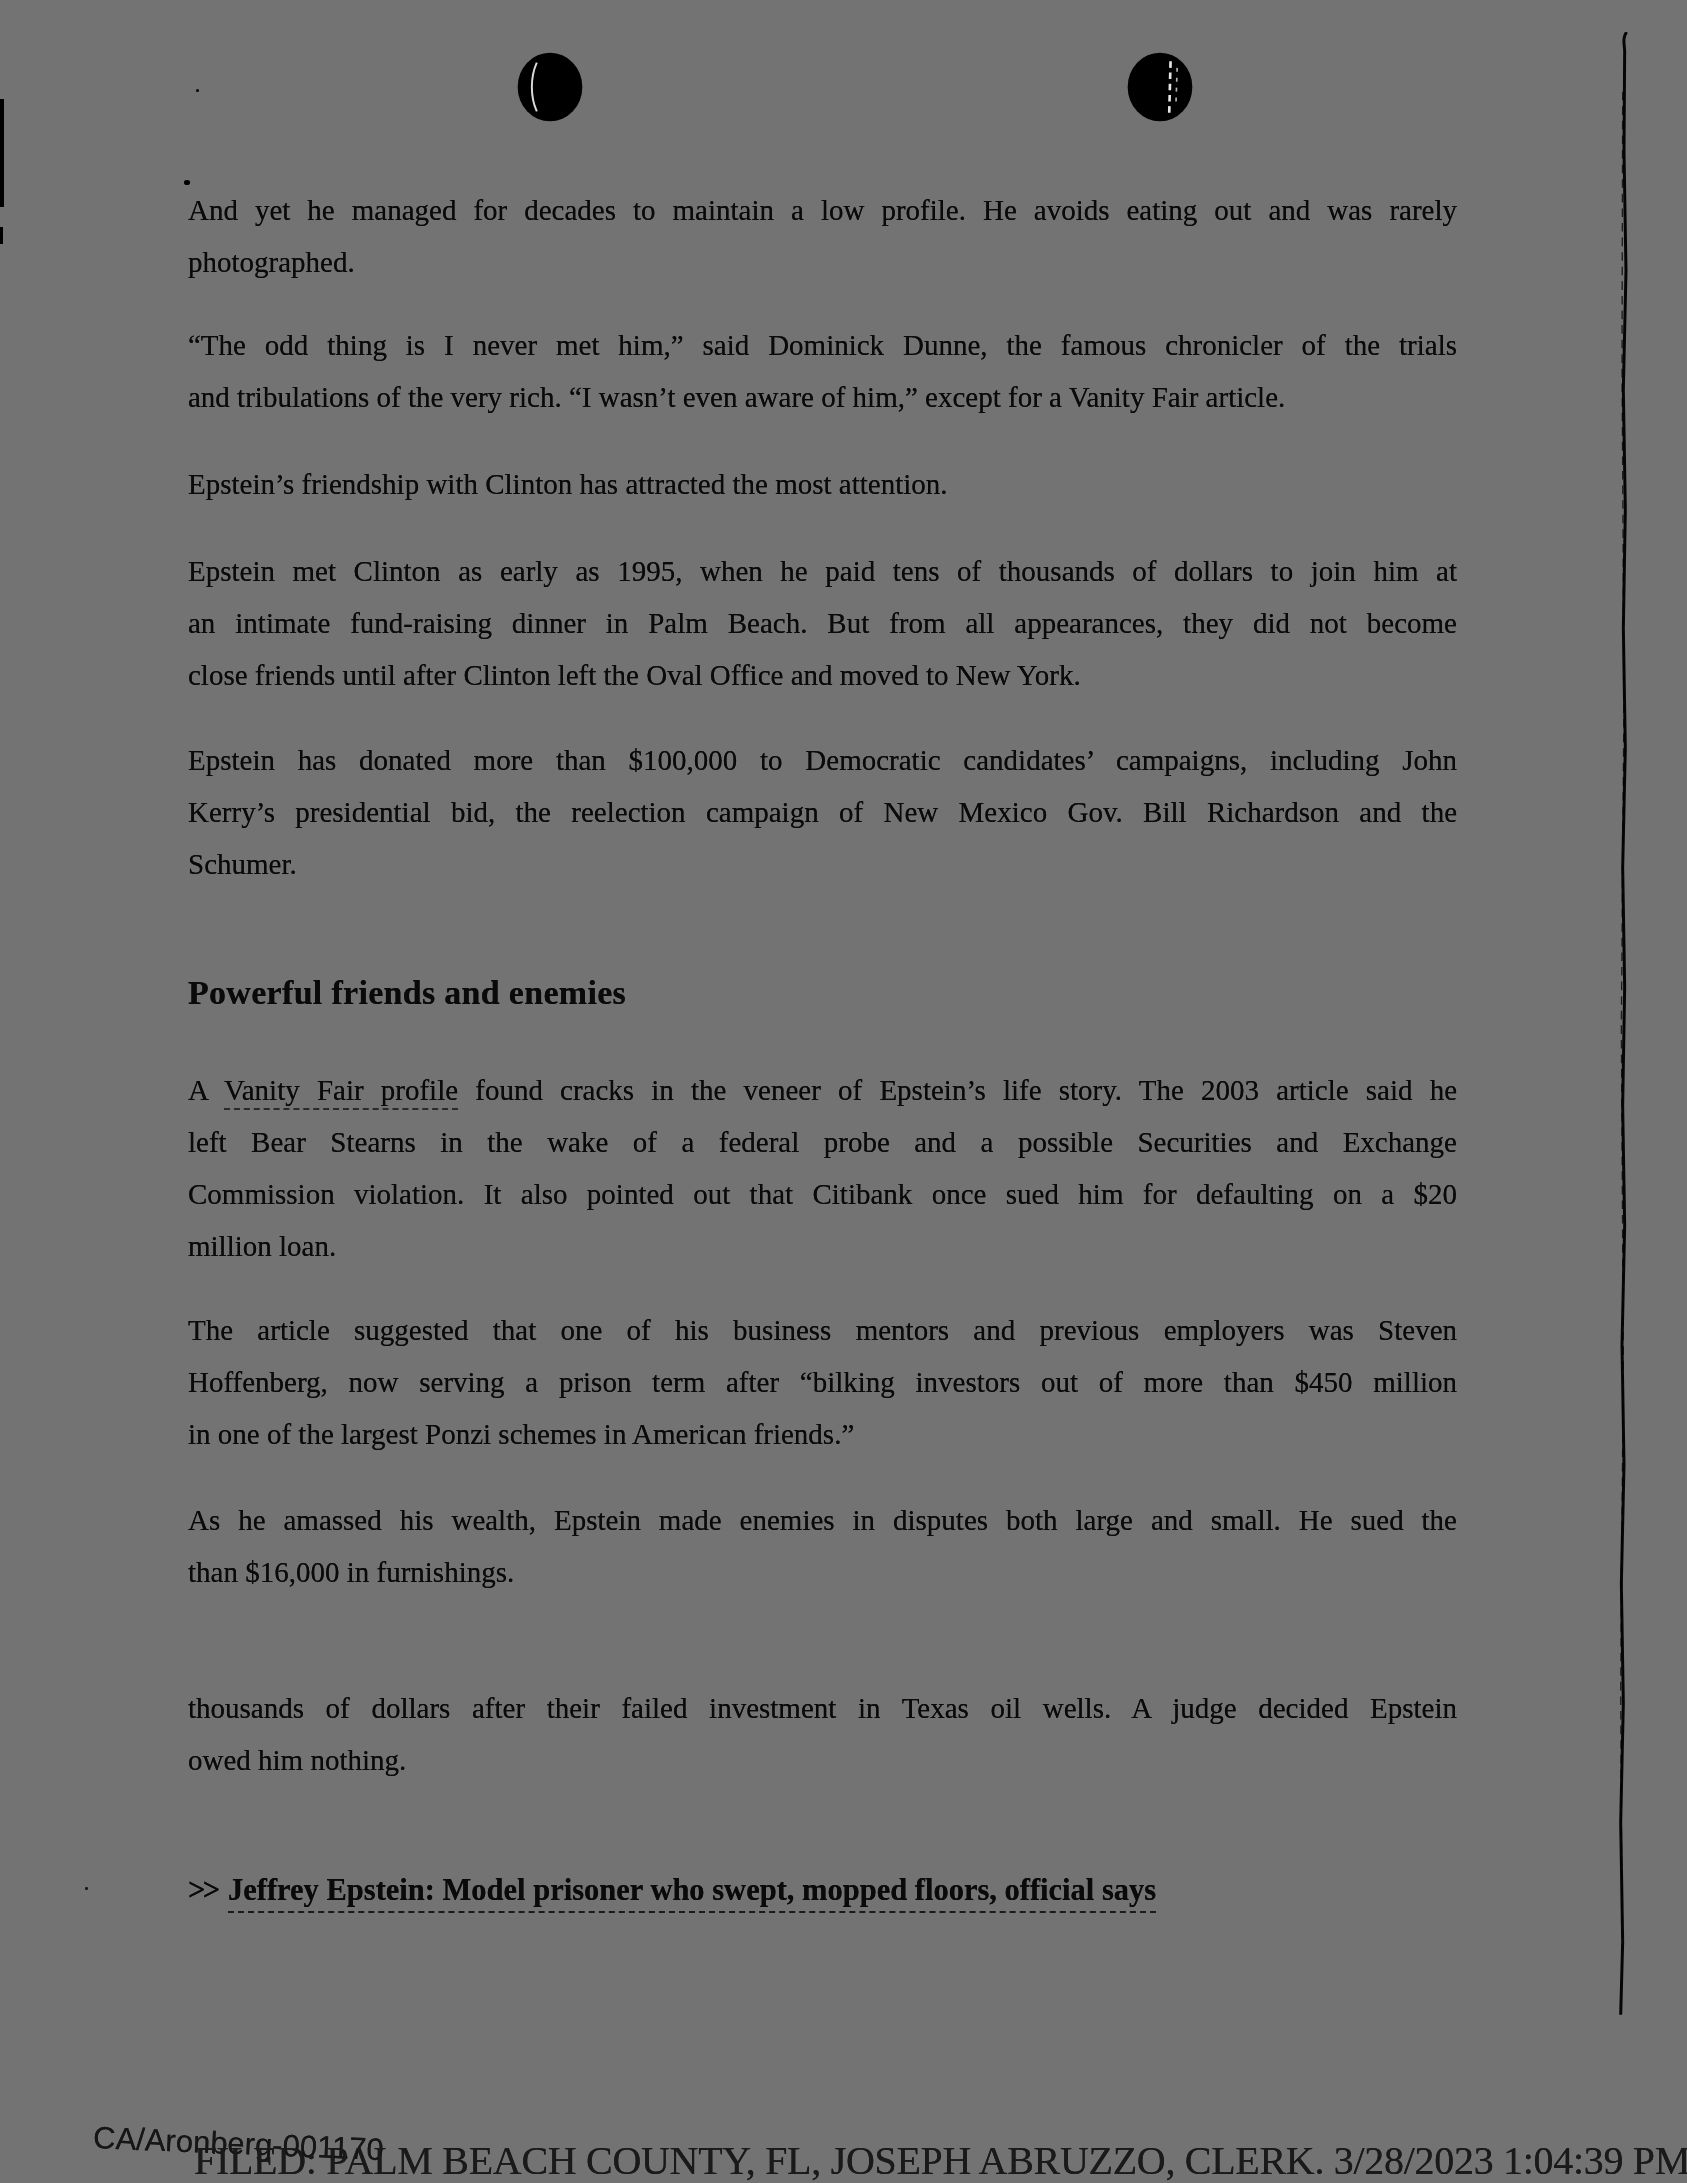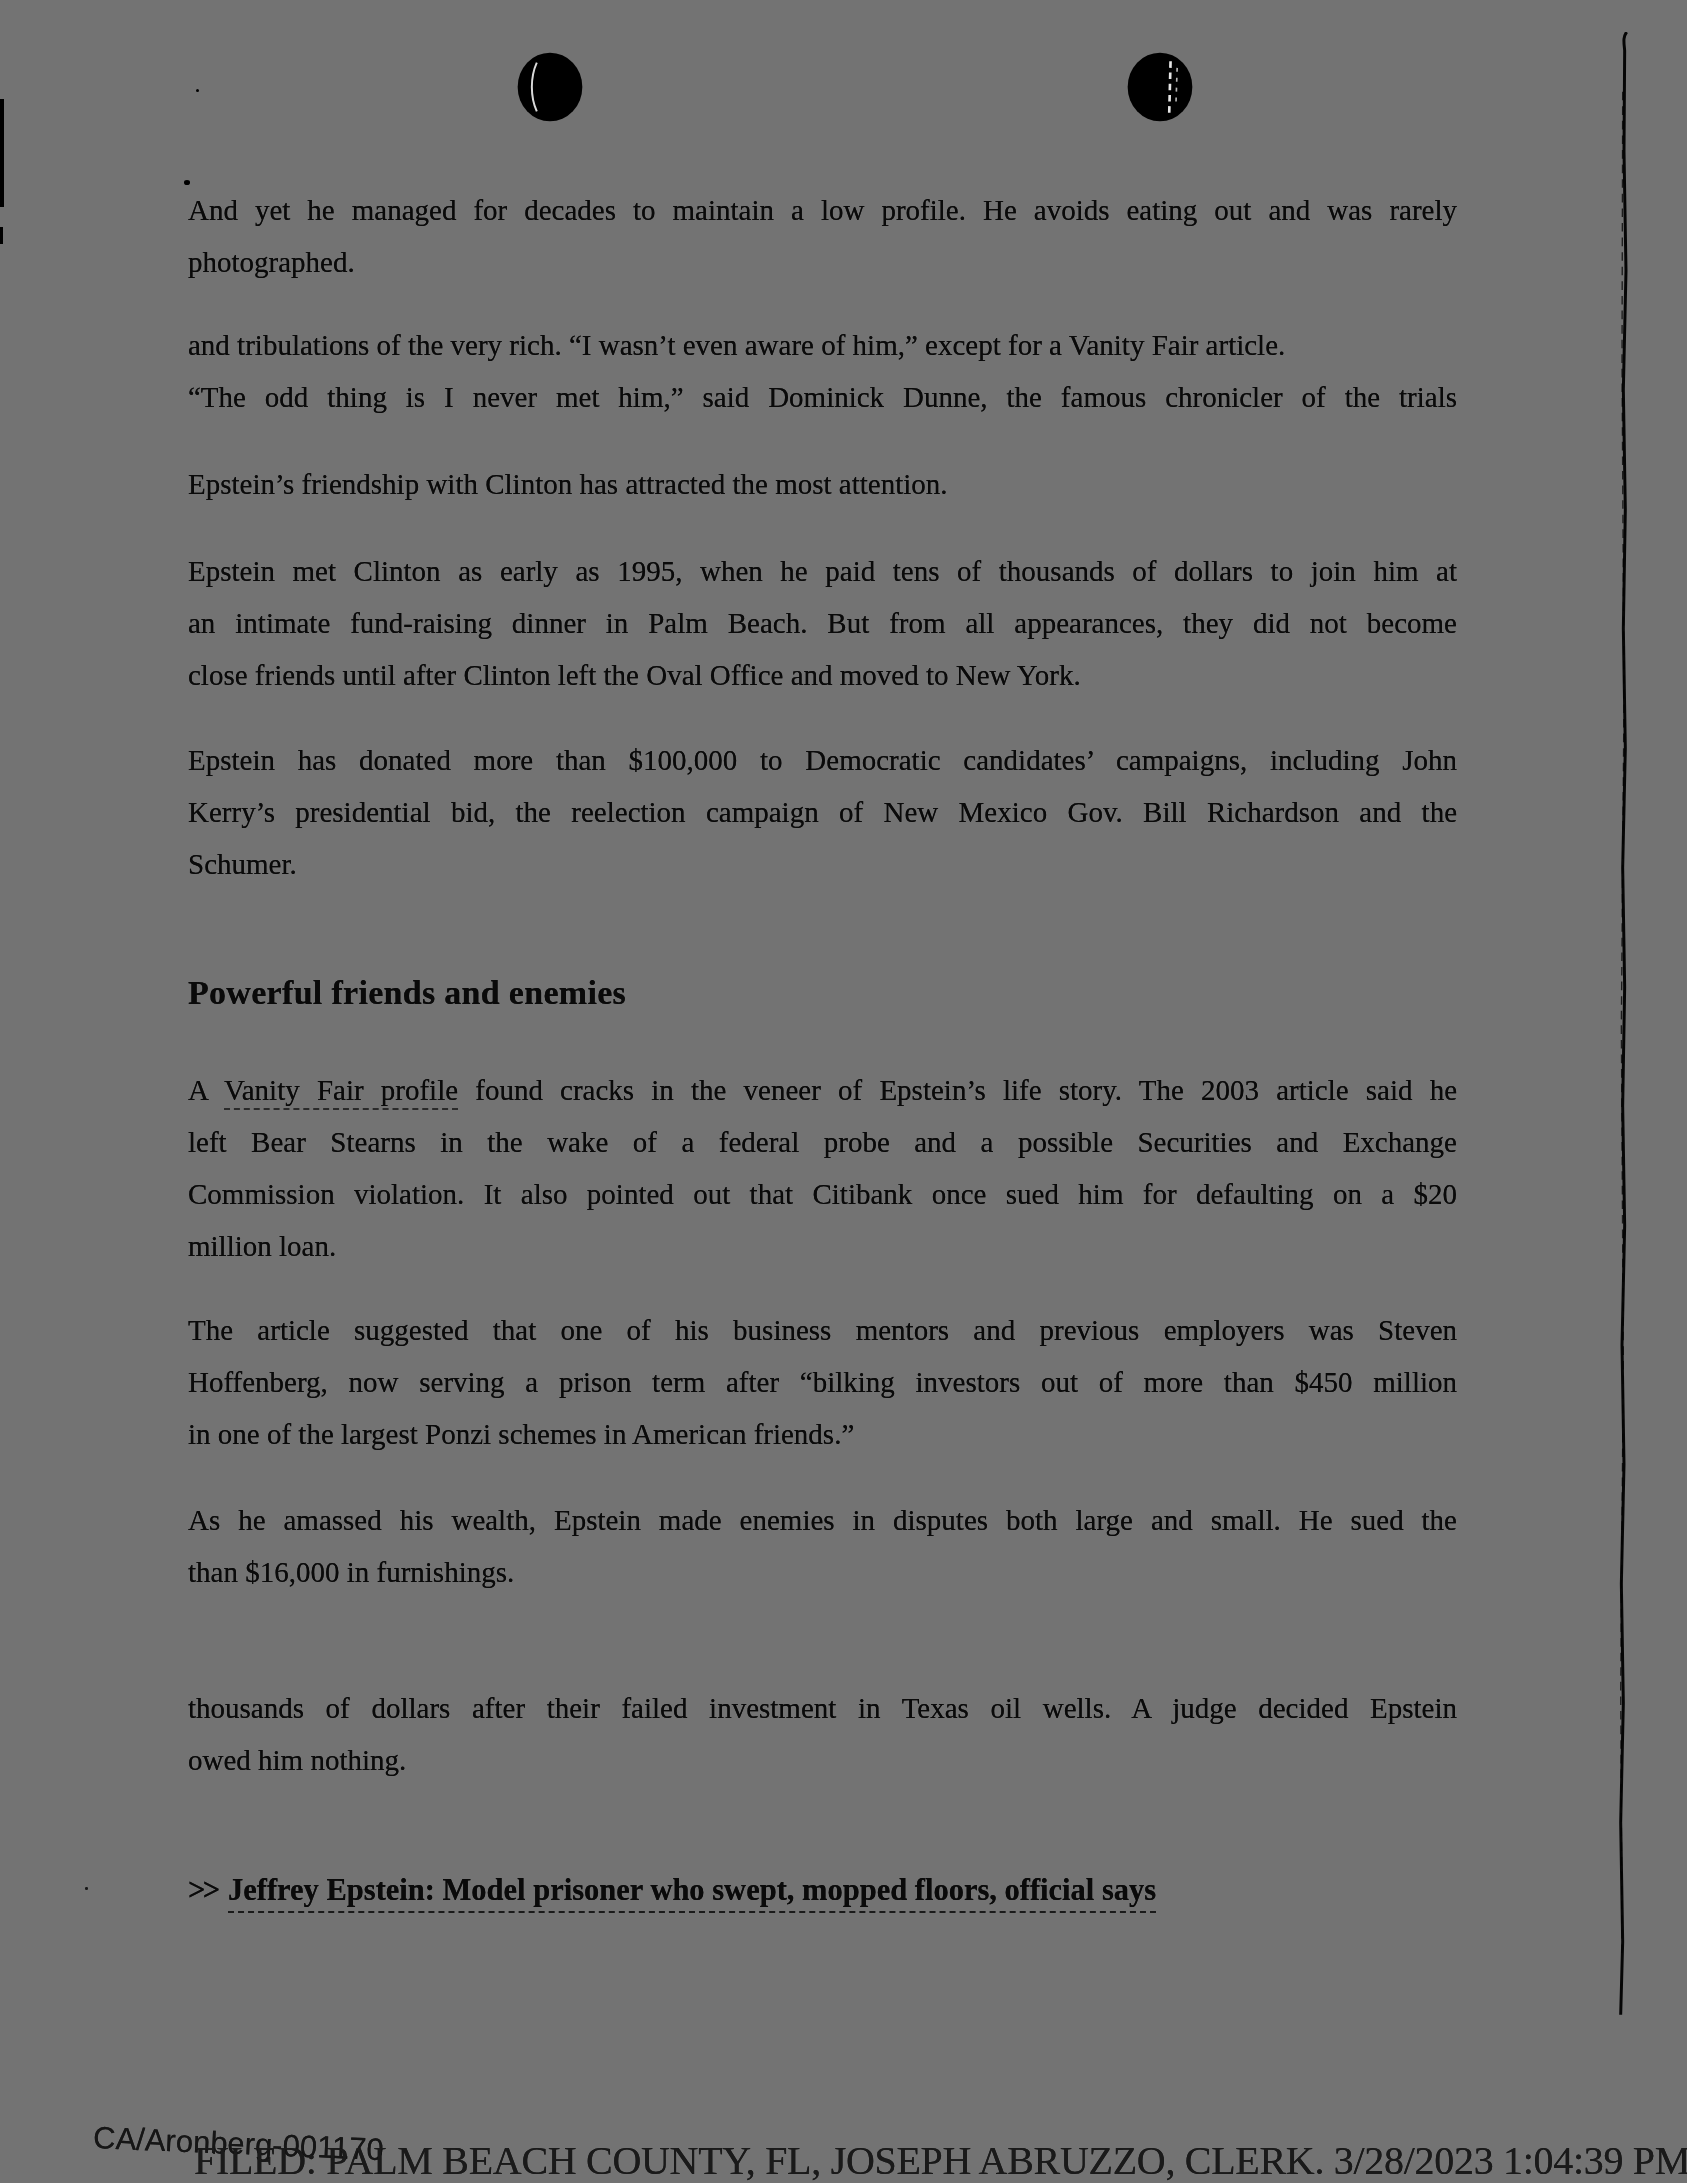--- a/index.html
+++ b/index.html
@@ -81,22 +81,22 @@
     <path d="M16 0 C 10 8, 12 16, 13 28 L 12 180 L 15 360 L 11 540 L 14 720 L 11 900 L 14 1080 L 10 1260 L 13 1440 L 10 1620 L 13 1800 L 9 1980 L 12 2160 L 8 2340 L 11 2520 L 7 2700 L 10 2880 L 7 2990" stroke="#000" stroke-width="4.5" fill="none" opacity="0.95"></path>
     <path d="M10 90 L 9 500 L 12 1000 L 8 1500 L 11 2000 L 7 2500 L 9 2900" stroke="#000" stroke-width="2" fill="none" opacity="0.75" stroke-dasharray="13 9"></path>
   </svg>
 
   <div class="para" style="top:184px">
     <div class="line j">And yet he managed for decades to maintain a low profile. He avoids eating out and was rarely</div>
     <div class="line">photographed.</div>
   </div>
 
   <div class="para" style="top:319px">
+    <div class="line j">“The odd thing is I never met him,” said Dominick Dunne, the famous chronicler of the trials</div>
     <div class="line">and tribulations of the very rich. “I wasn’t even aware of him,” except for a Vanity Fair article.</div>
-    <div class="line j">“The odd thing is I never met him,” said Dominick Dunne, the famous chronicler of the trials</div>
   </div>
 
   <div class="para" style="top:458px">
     <div class="line">Epstein’s friendship with Clinton has attracted the most attention.</div>
   </div>
 
   <div class="para" style="top:545px">
     <div class="line j">Epstein met Clinton as early as 1995, when he paid tens of thousands of dollars to join him at</div>
     <div class="line j">an intimate fund-raising dinner in Palm Beach. But from all appearances, they did not become</div>
     <div class="line">close friends until after Clinton left the Oval Office and moved to New York.</div>

